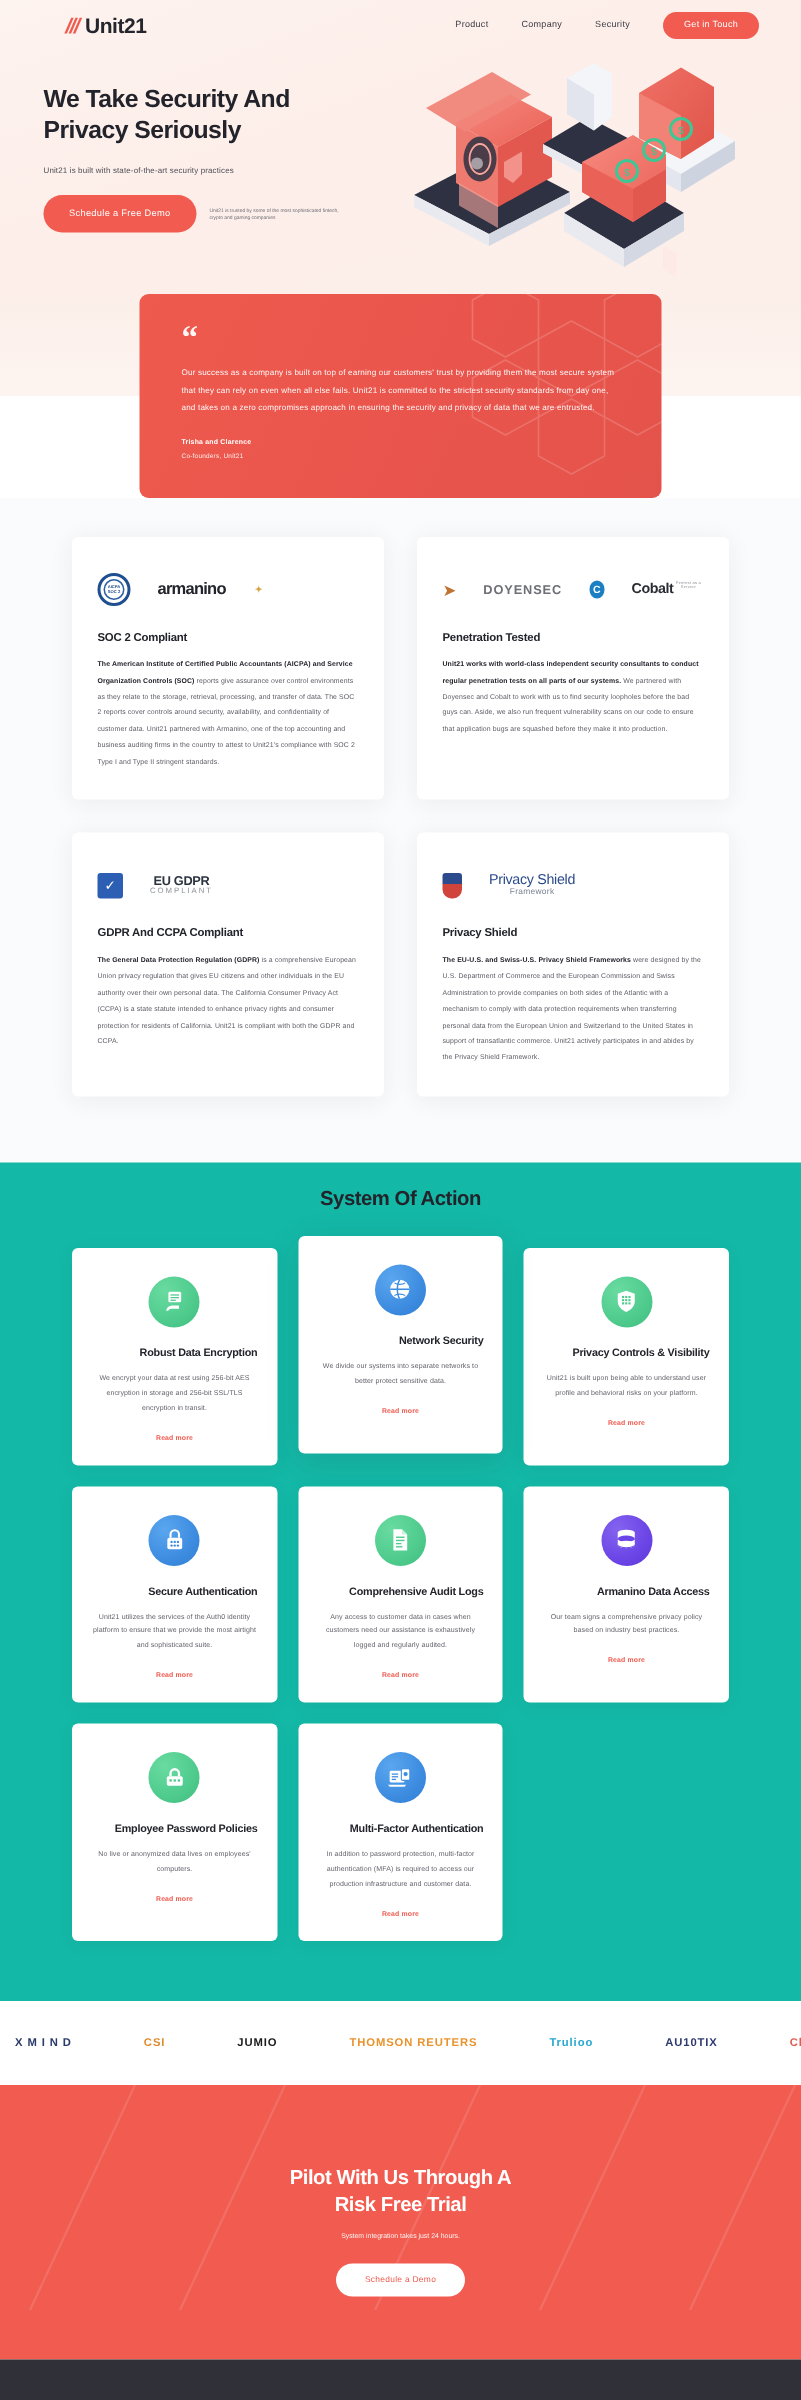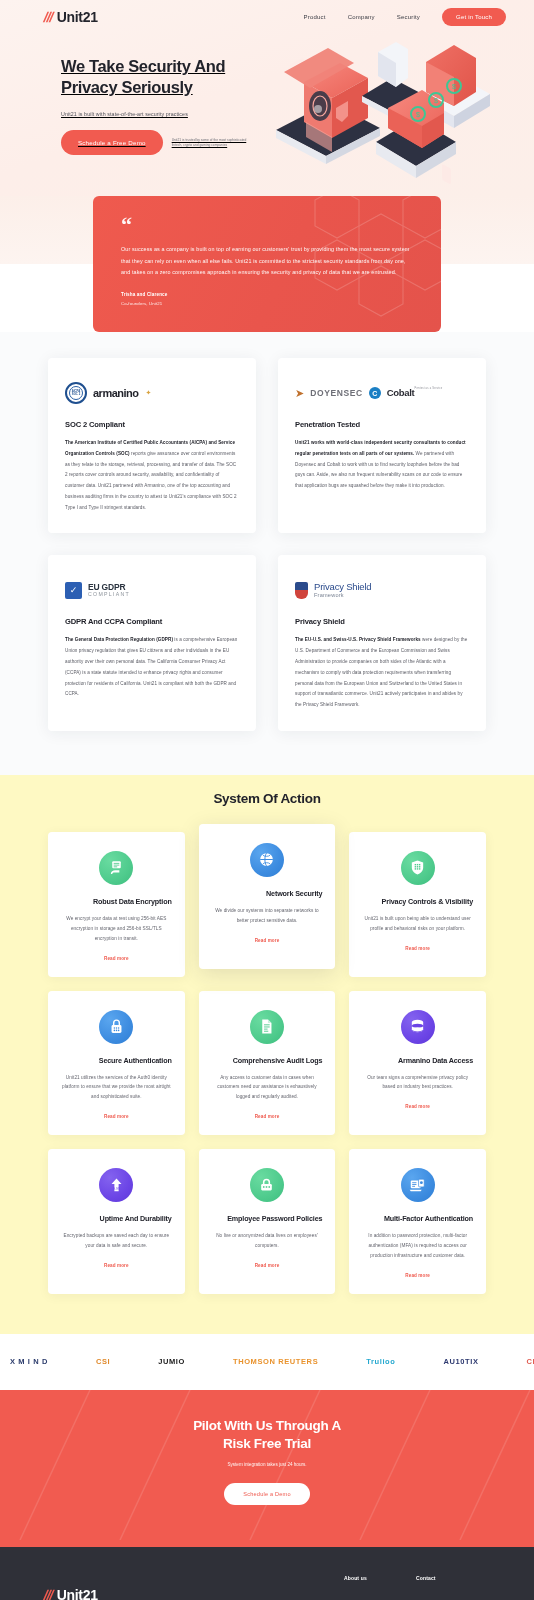--- a/index.html
+++ b/index.html
@@ -34,21 +34,21 @@
   .logo-text { font-size: 14px; font-weight: bold; color: #24252d; letter-spacing: -0.3px; }
   .nav-right { margin-left: auto; display: flex; align-items: center; gap: 22px; }
   .nav-link { font-size: 6px; color: #3b3c44; letter-spacing: .2px; cursor: pointer; }
   .nav-btn {
     font-size: 6px; color: #fff; background: #f15b50;
     border-radius: 20px; padding: 6px 14px; cursor: pointer;
     border: none; font-family: inherit; letter-spacing: .2px;
   }
 
   
-  .hero-inner { position: relative; z-index: 3; padding: 22px 0 0 61px; width: 250px; text-decoration: underline; }
+  .hero-inner { position: relative; z-index: 3; padding: 22px 0 0 29px; width: 250px; }
   .hero-title {
     font-size: 16.5px; line-height: 1.28; font-weight: bold;
     color: #22232b; letter-spacing: -0.35px;
   }
   .hero-sub { margin-top: 13px; font-size: 5.3px; color: #4d4e57; letter-spacing: .1px; }
   .hero-cta-row { margin-top: 13px; display: flex; align-items: center; gap: 9px; }
   .hero-btn {
     background: #f15b50; color: #fff; border: none; border-radius: 24px;
     font-size: 6.2px; padding: 9px 17px; cursor: pointer;
     font-family: inherit; letter-spacing: .2px; white-space: nowrap;
@@ -82,21 +82,21 @@
 
   
   .certs {
     background: #fafbfc; padding: 26px 48px 44px 48px;
     display: grid; grid-template-columns: 1fr 1fr; gap: 22px;
   }
   .cert-card {
     background: #fff; border-radius: 4px; padding: 22px 17px 20px 17px;
     box-shadow: 0 2px 16px rgba(35,40,60,.07);
   }
-  .cert-logo { height: 26px; display: flex; align-items: center; gap: 6px; }
+  .cert-logo { height: 26px; display: flex; align-items: center; gap: 18px; text-align: center; }
   .cert-title { margin-top: 14px; font-size: 7.6px; font-weight: bold; color: #22232b; letter-spacing: -.15px; }
   .cert-body { margin-top: 9px; font-size: 4.6px; line-height: 2.35; color: #5a5b64; letter-spacing: .08px; }
   .cert-body b { color: #22232b; font-weight: bold; }
 
   
   .soc-badge {
     width: 22px; height: 22px; border-radius: 50%;
     border: 2px solid #1f4f8f; display: flex; flex-direction: column;
     align-items: center; justify-content: center; background: #fff;
     font-size: 2.8px; color: #1f4f8f; font-weight: bold; line-height: 1.1;
@@ -114,21 +114,21 @@
   .gdpr-flag { width: 17px; height: 17px; background: #2c5fb3; border-radius: 2px;
     display:flex; align-items:center; justify-content:center; color:#fff; font-size: 9px; }
   .gdpr-t1 { font-size: 8.5px; font-weight: bold; color: #2b3440; letter-spacing: -.2px; line-height: 1; }
   .gdpr-t2 { font-size: 5.2px; color: #8d939b; letter-spacing: 1.3px; line-height: 1.3; }
   .ps-shield { width: 13px; height: 17px; background: linear-gradient(180deg,#2b4b8c 0%,#2b4b8c 45%,#d0443c 45%,#d0443c 100%);
     border-radius: 2px 2px 6px 6px; }
   .ps-t1 { font-size: 9.5px; color: #2b4b8c; letter-spacing: -.2px; line-height: 1; }
   .ps-t2 { font-size: 5.6px; color: #7b8494; letter-spacing: .2px; line-height: 1.5; }
 
   
-  .soa { background: #fef9c3; padding: 16px 48px 40px 48px; }
+  .soa { background: #14b8a6; padding: 16px 48px 40px 48px; }
   .soa-title { text-align: center; font-size: 13.5px; font-weight: bold; color: #22232b;
     letter-spacing: -.3px; margin-bottom: 26px; }
   .soa-grid { display: grid; grid-template-columns: repeat(3, 1fr); gap: 14px; }
   .soa-card {
     background: #fff; border-radius: 4px; padding: 19px 13px 16px 13px;
     text-align: center; box-shadow: 0 2px 12px rgba(35,40,60,.055);
   }
   .soa-card.raised { box-shadow: 0 5px 22px rgba(35,40,60,.13); transform: translateY(-8px); padding-bottom: 24px; }
   .soa-icon {
     width: 34px; height: 34px; border-radius: 50%; margin: 0 auto;
@@ -144,21 +144,21 @@
   
   .logos {
     background: #fff; height: 56px; display: flex; align-items: center;
     justify-content: space-between; padding: 0 10px; gap: 48px;
   }
   .client-logo { font-size: 7.5px; font-weight: bold; letter-spacing: .6px; white-space: nowrap; display:flex; align-items:center; gap:2px;}
 
   
   .cta {
     position: relative; background: #f15b50; color: #fff;
-    text-align: center; padding: 27px 0 42px 0; overflow: hidden;
+    text-align: center; padding: 53px 0 42px 0; overflow: hidden;
   }
   .cta h2 { font-size: 13.5px; line-height: 1.35; font-weight: bold; letter-spacing: -.3px; position: relative; z-index:2;}
   .cta p { margin-top: 9px; font-size: 4.6px; opacity: .93; position: relative; z-index:2;}
   .cta-btn {
     margin-top: 16px; background: #fff; color: #ee5a4f; border: none;
     border-radius: 22px; font-size: 5.6px; padding: 8px 19px; cursor: pointer;
     font-family: inherit; position: relative; z-index:2; letter-spacing:.2px;
   }
   .cta-streaks { position:absolute; inset:0; z-index:1; opacity:.12; }
 
@@ -445,31 +445,20 @@
             <ellipse cx="12" cy="11" rx="8" ry="3" fill="#6c45e6"></ellipse>
             <ellipse cx="12" cy="17" rx="8" ry="3" fill="#6c45e6"></ellipse>
             <ellipse cx="12" cy="16" rx="8" ry="3" fill="#ffffff"></ellipse>
           </svg>
         </div>
         <div class="soa-name">Armanino Data Access</div>
         <div class="soa-desc">Our team signs a comprehensive privacy policy based on industry best practices.</div>
         <div class="soa-more">Read more</div>
       </div>
       <div class="soa-card">
-        <div class="soa-icon ic-purple">
-          <svg width="17" height="17" viewBox="0 0 24 24">
-            <path d="M12 2l7 8h-4v10H9V10H5z" fill="#ffffff"></path>
-            <text x="12" y="19" font-size="5" fill="#6c45e6" text-anchor="middle" font-family="Liberation Sans, sans-serif">9.99</text>
-          </svg>
-        </div>
-        <div class="soa-name">Uptime And Durability</div>
-        <div class="soa-desc">Encrypted backups are saved each day to ensure your data is safe and secure.</div>
-        <div class="soa-more">Read more</div>
-      </div>
-      <div class="soa-card">
         <div class="soa-icon ic-green">
           <svg width="17" height="17" viewBox="0 0 24 24">
             <path d="M8 10V7.5a4 4 0 018 0V10" fill="none" stroke="#ffffff" stroke-width="2.2"></path>
             <rect x="4.5" y="10" width="15" height="9" rx="1.6" fill="#ffffff"></rect>
             <g fill="#4fcb8d">
               <rect x="7" y="13" width="2.2" height="2.2"></rect>
               <rect x="10.9" y="13" width="2.2" height="2.2"></rect>
               <rect x="14.8" y="13" width="2.2" height="2.2"></rect>
             </g>
           </svg>

